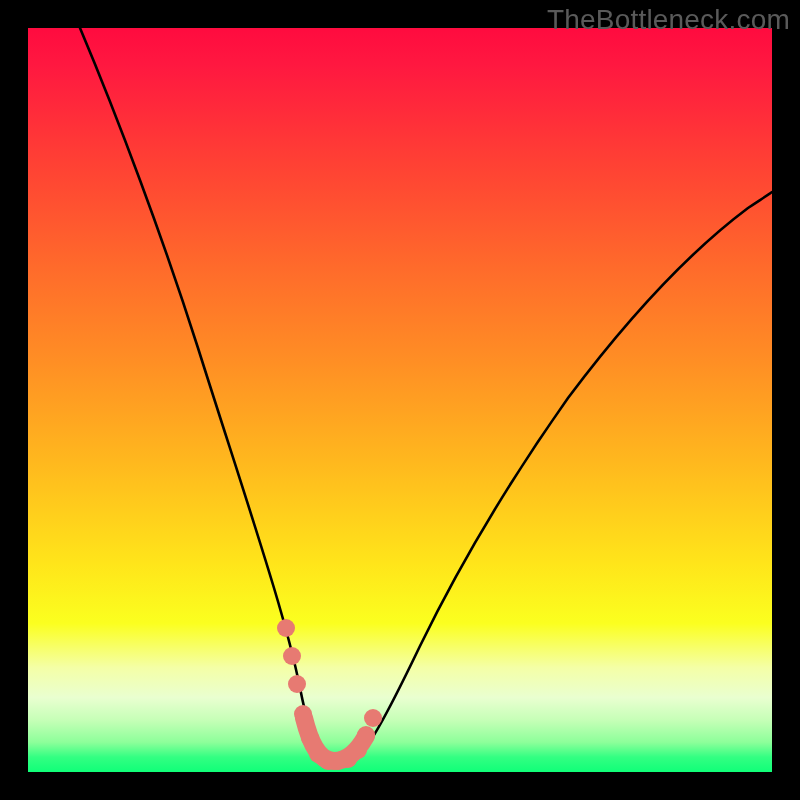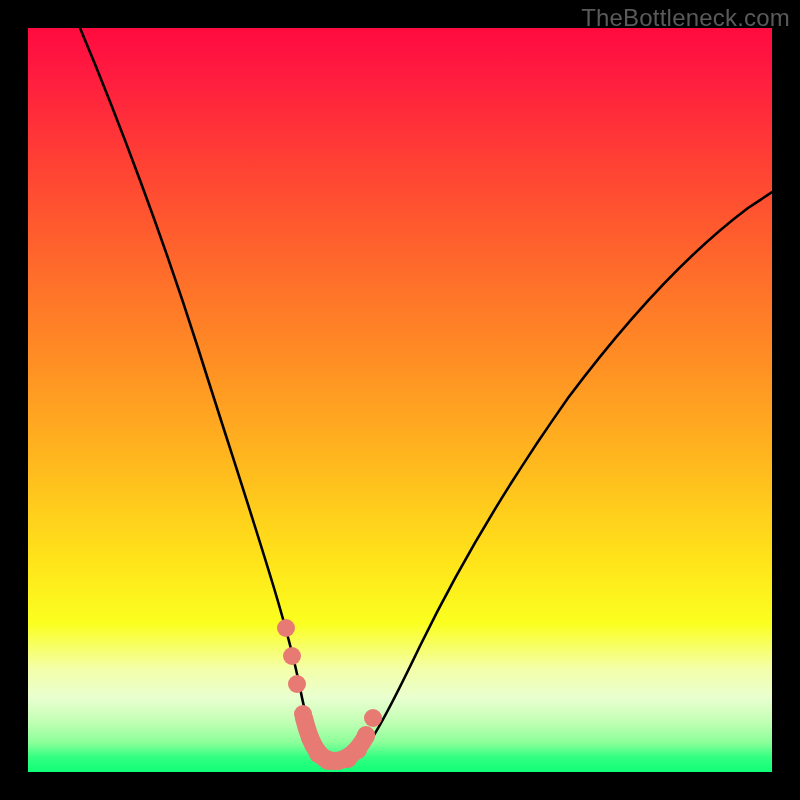--- a/index.html
+++ b/index.html
@@ -58,21 +58,21 @@
     top: 0;
     width: 744px;
     height: 744px;
     display: block;
   }
   .watermark {
     position: absolute;
     top: 4px;
     right: 10px;
     color: #5a5a5a;
-    font-size: 24px;
+    font-size: 28px;
     letter-spacing: 0.2px;
     user-select: none;
   }
 </style>
 </head>
 <body>
 
 <div class="frame">
   <div class="plot-area">
     <div class="gradient"></div>

